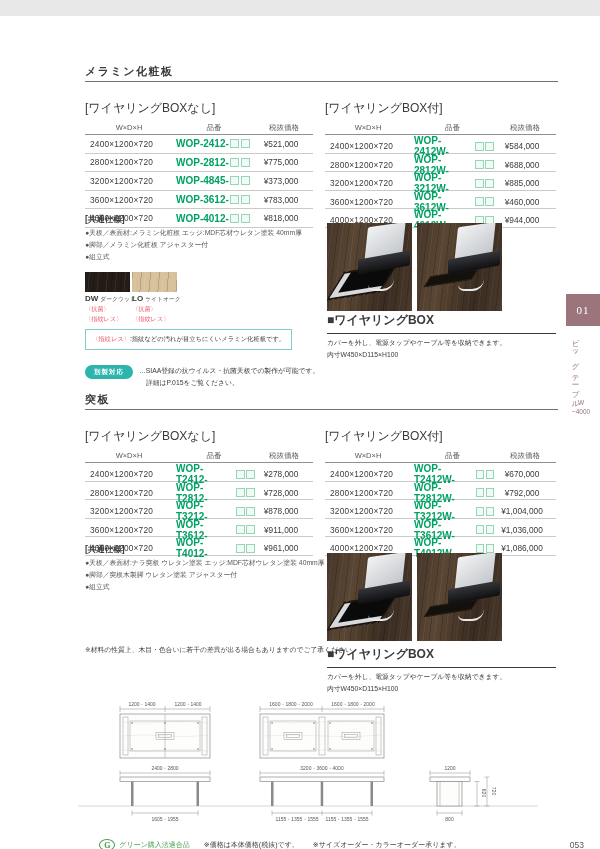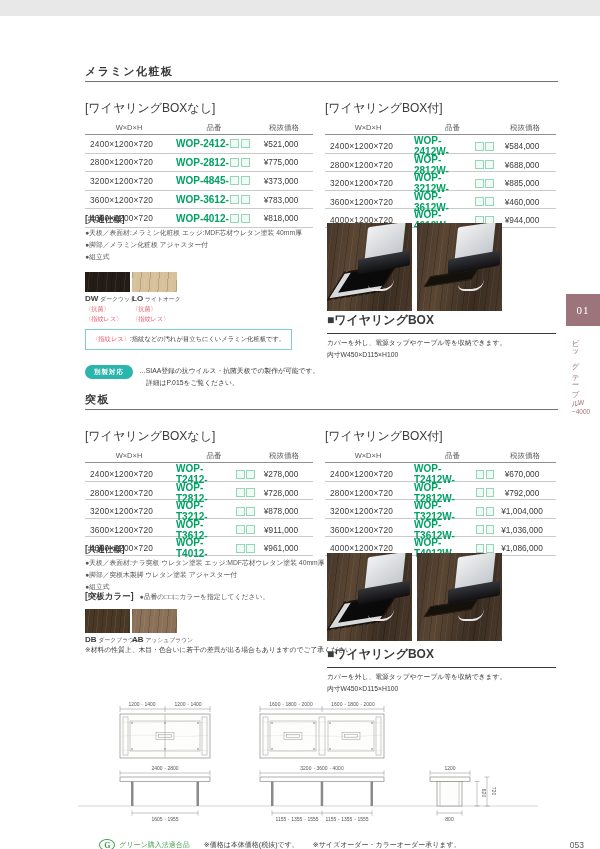--- a/index.html
+++ b/index.html
@@ -412,42 +412,20 @@
     <div class="blk-label">[共通仕様]</div>
     <div>
 
     <div class="spec-line">●天板／表面材:ナラ突板 ウレタン塗装 エッジ:MDF芯材ウレタン塗装 40mm厚</div>
         <div class="spec-line">●脚部／突板木製脚 ウレタン塗装 アジャスター付</div>
         <div class="spec-line">●組立式</div>
       </div>
   </div>
 
   <div class="blk" style="top:575px">
-    <div class="colors-head">
-      <span class="blk-label">[突板カラー]</span>
-      <span class="colors-note">●品番の□□にカラーを指定してください。</span>
-    </div>
-    <div class="swatch-row">
-
-        <div class="swatch">
-          <div class="chip chip-lg" style="background: rgb(74, 56, 38);"></div>
-          <div class="sw-code">
-            <b>DB</b>
-            <span class="sw-name">ダークブラウン</span>
-          </div>
-        </div>
-
-        <div class="swatch">
-          <div class="chip chip-lg" style="background: rgb(138, 113, 88);"></div>
-          <div class="sw-code">
-            <b>AB</b>
-            <span class="sw-name">アッシュブラウン</span>
-          </div>
-        </div>
-      </div>
   </div>
   <div class="mat-note" style="top:629px">※材料の性質上、木目・色合いに若干の差異が出る場合もありますのでご了承ください。</div>
 
   <div class="photos" style="left:327px;top:537px">
     <div class="photo">
       <div class="slot-open"></div>
       <div class="lap-screen"></div>
       <div class="lap-base"></div>
       <div class="cable"></div>
     </div>

